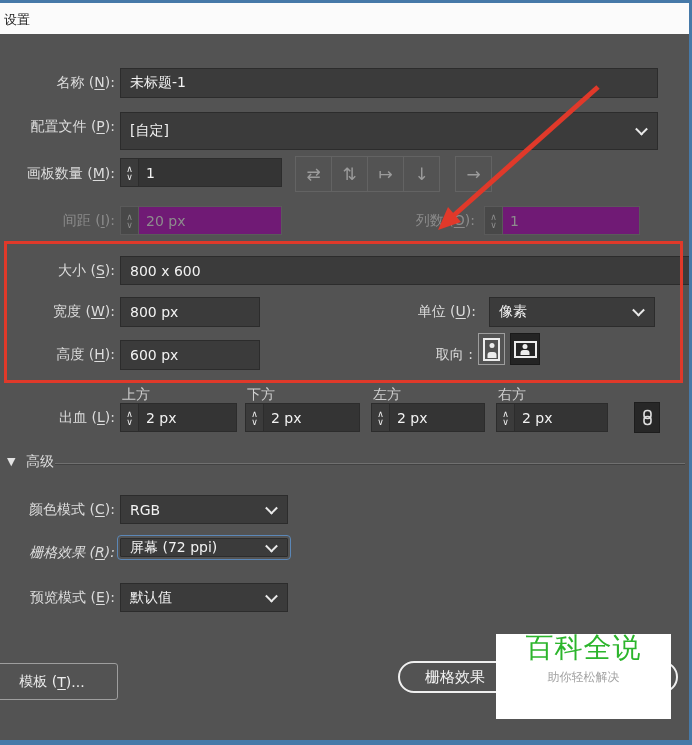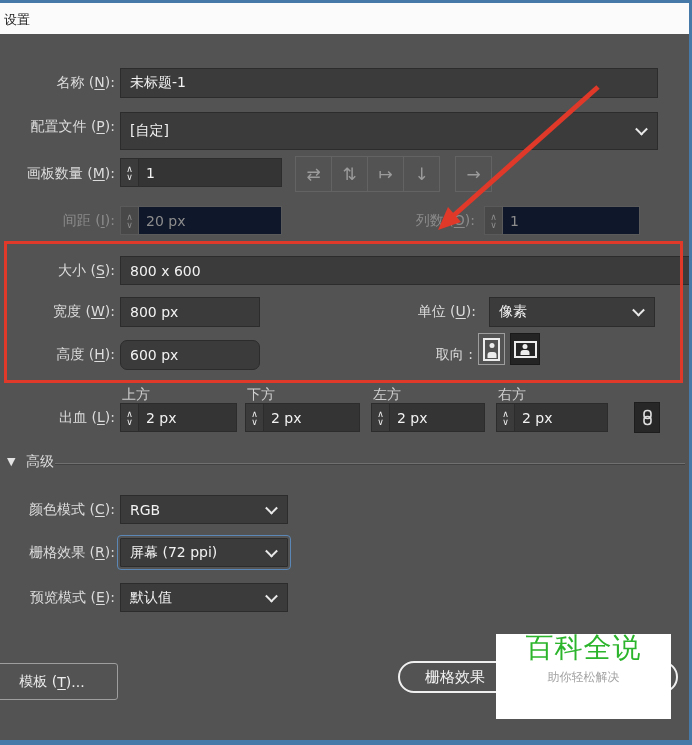--- a/index.html
+++ b/index.html
@@ -26,21 +26,21 @@
         border-right:2px solid #e9e9e9;border-bottom:2px solid #e9e9e9;
         transform:translateY(-70%) rotate(45deg);}
   
   .spin{padding:0;}
   .spin .arrows{width:17px;align-self:stretch;display:flex;flex-direction:column;
         align-items:center;justify-content:center;border-right:1px solid #2c2c2c;
         font-size:9px;line-height:8px;color:#efefef;}
   .spin .val{flex:1;align-self:stretch;background:#343434;display:flex;align-items:center;padding-left:7px;}
   .dis{background:#484848;border-color:#5a5a5a;color:#8d8d8d;}
   .dis .arrows{color:#8d8d8d;border-color:#5a5a5a;}
-  .dis .val{background:#0f172a;color:#8d8d8d;}
+  .dis .val{background:#701a75;color:#8d8d8d;}
   
   .iconbtn{position:absolute;width:37px;height:36px;box-sizing:border-box;border:1px solid #636363;
            color:#9b9b9b;font-size:17px;display:flex;align-items:center;justify-content:center;}
   
   .orient{position:absolute;box-sizing:border-box;display:flex;align-items:center;justify-content:center;}
   .orient.portrait{border:1px solid #9d9d9d;}
   .orient.landscape{background:#242424;border:1px solid #1a1a1a;}
   .pframe{position:relative;border:2px solid #ededed;}
   .pframe.tall{width:13px;height:19px;}
   .pframe.wide{width:19px;height:13px;}
@@ -166,21 +166,21 @@
   <span>单位 (</span><span class="mn">U</span><span>):</span>
 </div>
 <div class="fld" style="left:489px;top:297px;width:166px;height:30px;text-align:center;">
   <span>像素</span>
   <span class="chev"></span>
 </div>
 
 <div class="lbl" style="right:577px;top:346px;">
   <span>高度 (</span><span class="mn">H</span><span>):</span>
 </div>
-<div class="fld" style="left:120px;top:340px;width:140px;height:30px;border-radius:7px;">
+<div class="fld" style="left:120px;top:340px;width:140px;height:30px;">
   <span>600 px</span>
 </div>
 <div class="lbl" style="right:219px;top:346px;">
   <span>取向 :</span>
 </div>
 <div class="orient portrait" style="left:478px;top:333px;width:27px;height:32px;">
   <span class="pframe tall"></span>
 </div>
 <div class="orient landscape" style="left:510px;top:333px;width:30px;height:32px;">
   <span class="pframe wide"></span>
@@ -234,24 +234,24 @@
 <div class="advline"></div>
 
 <div class="lbl" style="right:577px;top:501px;">
   <span>颜色模式 (</span><span class="mn">C</span><span>):</span>
 </div>
 <div class="fld" style="left:120px;top:495px;width:168px;height:29px;">
   <span>RGB</span>
   <span class="chev"></span>
 </div>
 
-<div class="lbl" style="right:577px;top:544px;">
+<div class="lbl" style="right:577px;top:544px;font-style:italic;">
   <span>栅格效果 (</span><span class="mn">R</span><span>):</span>
 </div>
-<div class="fld" style="left:120px;top:538px;width:168px;height:29px;outline:1px solid #5b87b7;outline-offset:2px;border-radius:1px;">
+<div class="fld" style="left:120px;top:538px;width:168px;height:19px;outline:1px solid #5b87b7;outline-offset:2px;border-radius:1px;">
   <span>屏幕 (72 ppi)</span>
   <span class="chev"></span>
 </div>
 
 <div class="lbl" style="right:577px;top:589px;">
   <span>预览模式 (</span><span class="mn">E</span><span>):</span>
 </div>
 <div class="fld" style="left:120px;top:583px;width:168px;height:29px;">
   <span>默认值</span>
   <span class="chev"></span>

